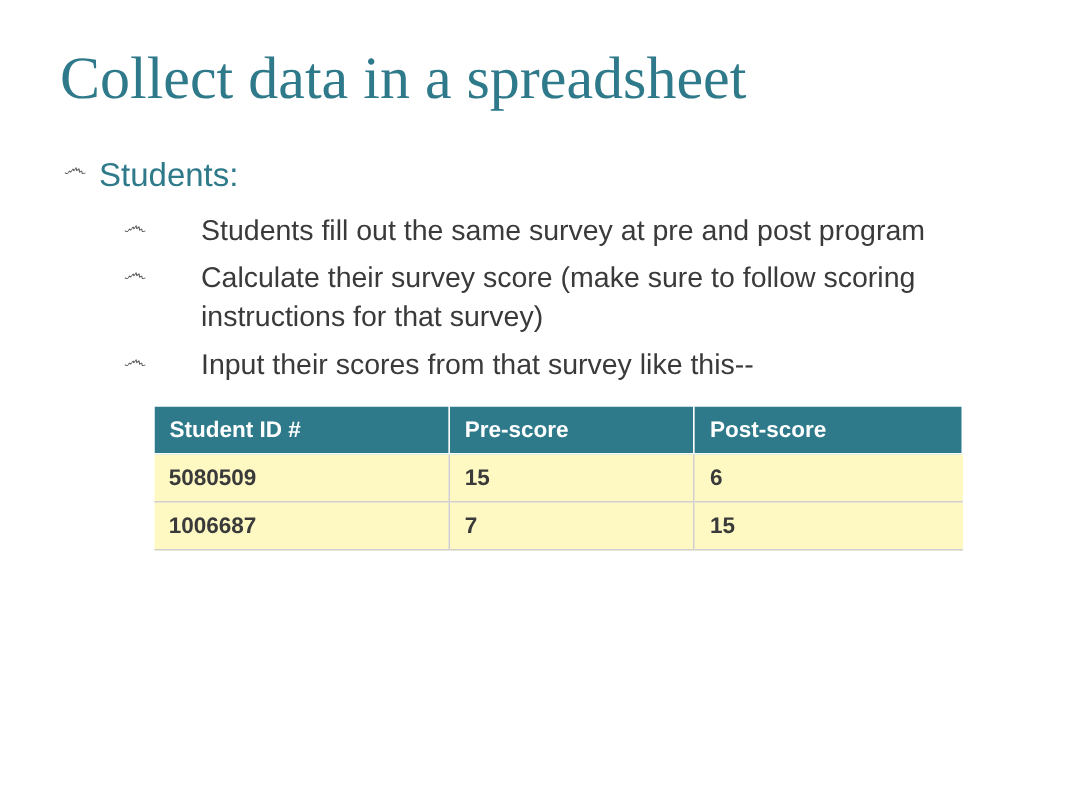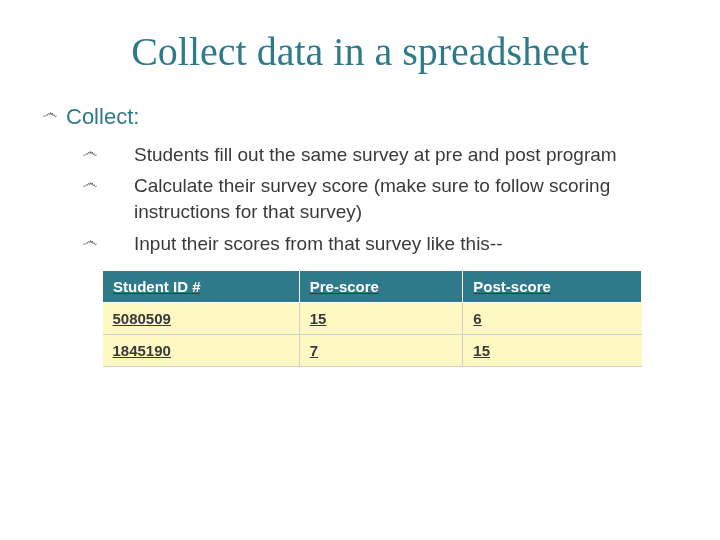--- a/index.html
+++ b/index.html
@@ -16,21 +16,20 @@
     box-sizing: border-box;
     width: 720px;
     height: 540px;
     padding: 28px 40px 0 40px;
     position: relative;
   }
   .title {
     font-family: "Palatino Linotype", "Book Antiqua", Palatino, Georgia, serif;
     font-size: 40px;
     color: #2f7a8a;
-    text-align: center;
     margin: 0 0 28px 0;
     font-weight: 400;
   }
   .bullet-lvl1 {
     display: flex;
     align-items: flex-start;
     margin: 0 0 10px 0;
     padding-left: 2px;
   }
   .bullet-lvl2 {
@@ -60,21 +59,20 @@
     margin-left: 28px;
   }
   .table-wrap {
     margin: 14px 0 0 62px;
     width: 540px;
   }
   table {
     border-collapse: collapse;
     width: 100%;
     font-size: 15px;
-    text-decoration: underline;
   }
   th {
     background: #2f7a8a;
     color: #ffffff;
     text-align: left;
     font-weight: bold;
     padding: 7px 10px;
     border: 1px solid #ffffff;
   }
   td {
@@ -94,21 +92,21 @@
 </style>
 </head>
 <body>
 
 <div class="slide">
 
   <h1 class="title">Collect data in a spreadsheet</h1>
 
   <div class="bullet-lvl1">
     <span class="swirl">෴</span>
-    <span class="lvl1-text">Collect:</span>
+    <span class="lvl1-text">Students:</span>
   </div>
 
   <div class="bullet-lvl2">
     <span class="swirl">෴</span>
     <span class="lvl2-text">Students fill out the same survey at pre and post program</span>
   </div>
 
   <div class="bullet-lvl2">
     <span class="swirl">෴</span>
     <span class="lvl2-text">Calculate their survey score (make sure to follow scoring instructions for that survey)</span>
@@ -128,21 +126,21 @@
           <th>Post-score</th>
         </tr>
       </thead>
       <tbody>
         <tr>
           <td>5080509</td>
           <td>15</td>
           <td>6</td>
         </tr>
         <tr>
-          <td>1845190</td>
+          <td>1006687</td>
           <td>7</td>
           <td>15</td>
         </tr>
       </tbody>
     </table>
   </div>
 
 </div>
 
 </body></html>

